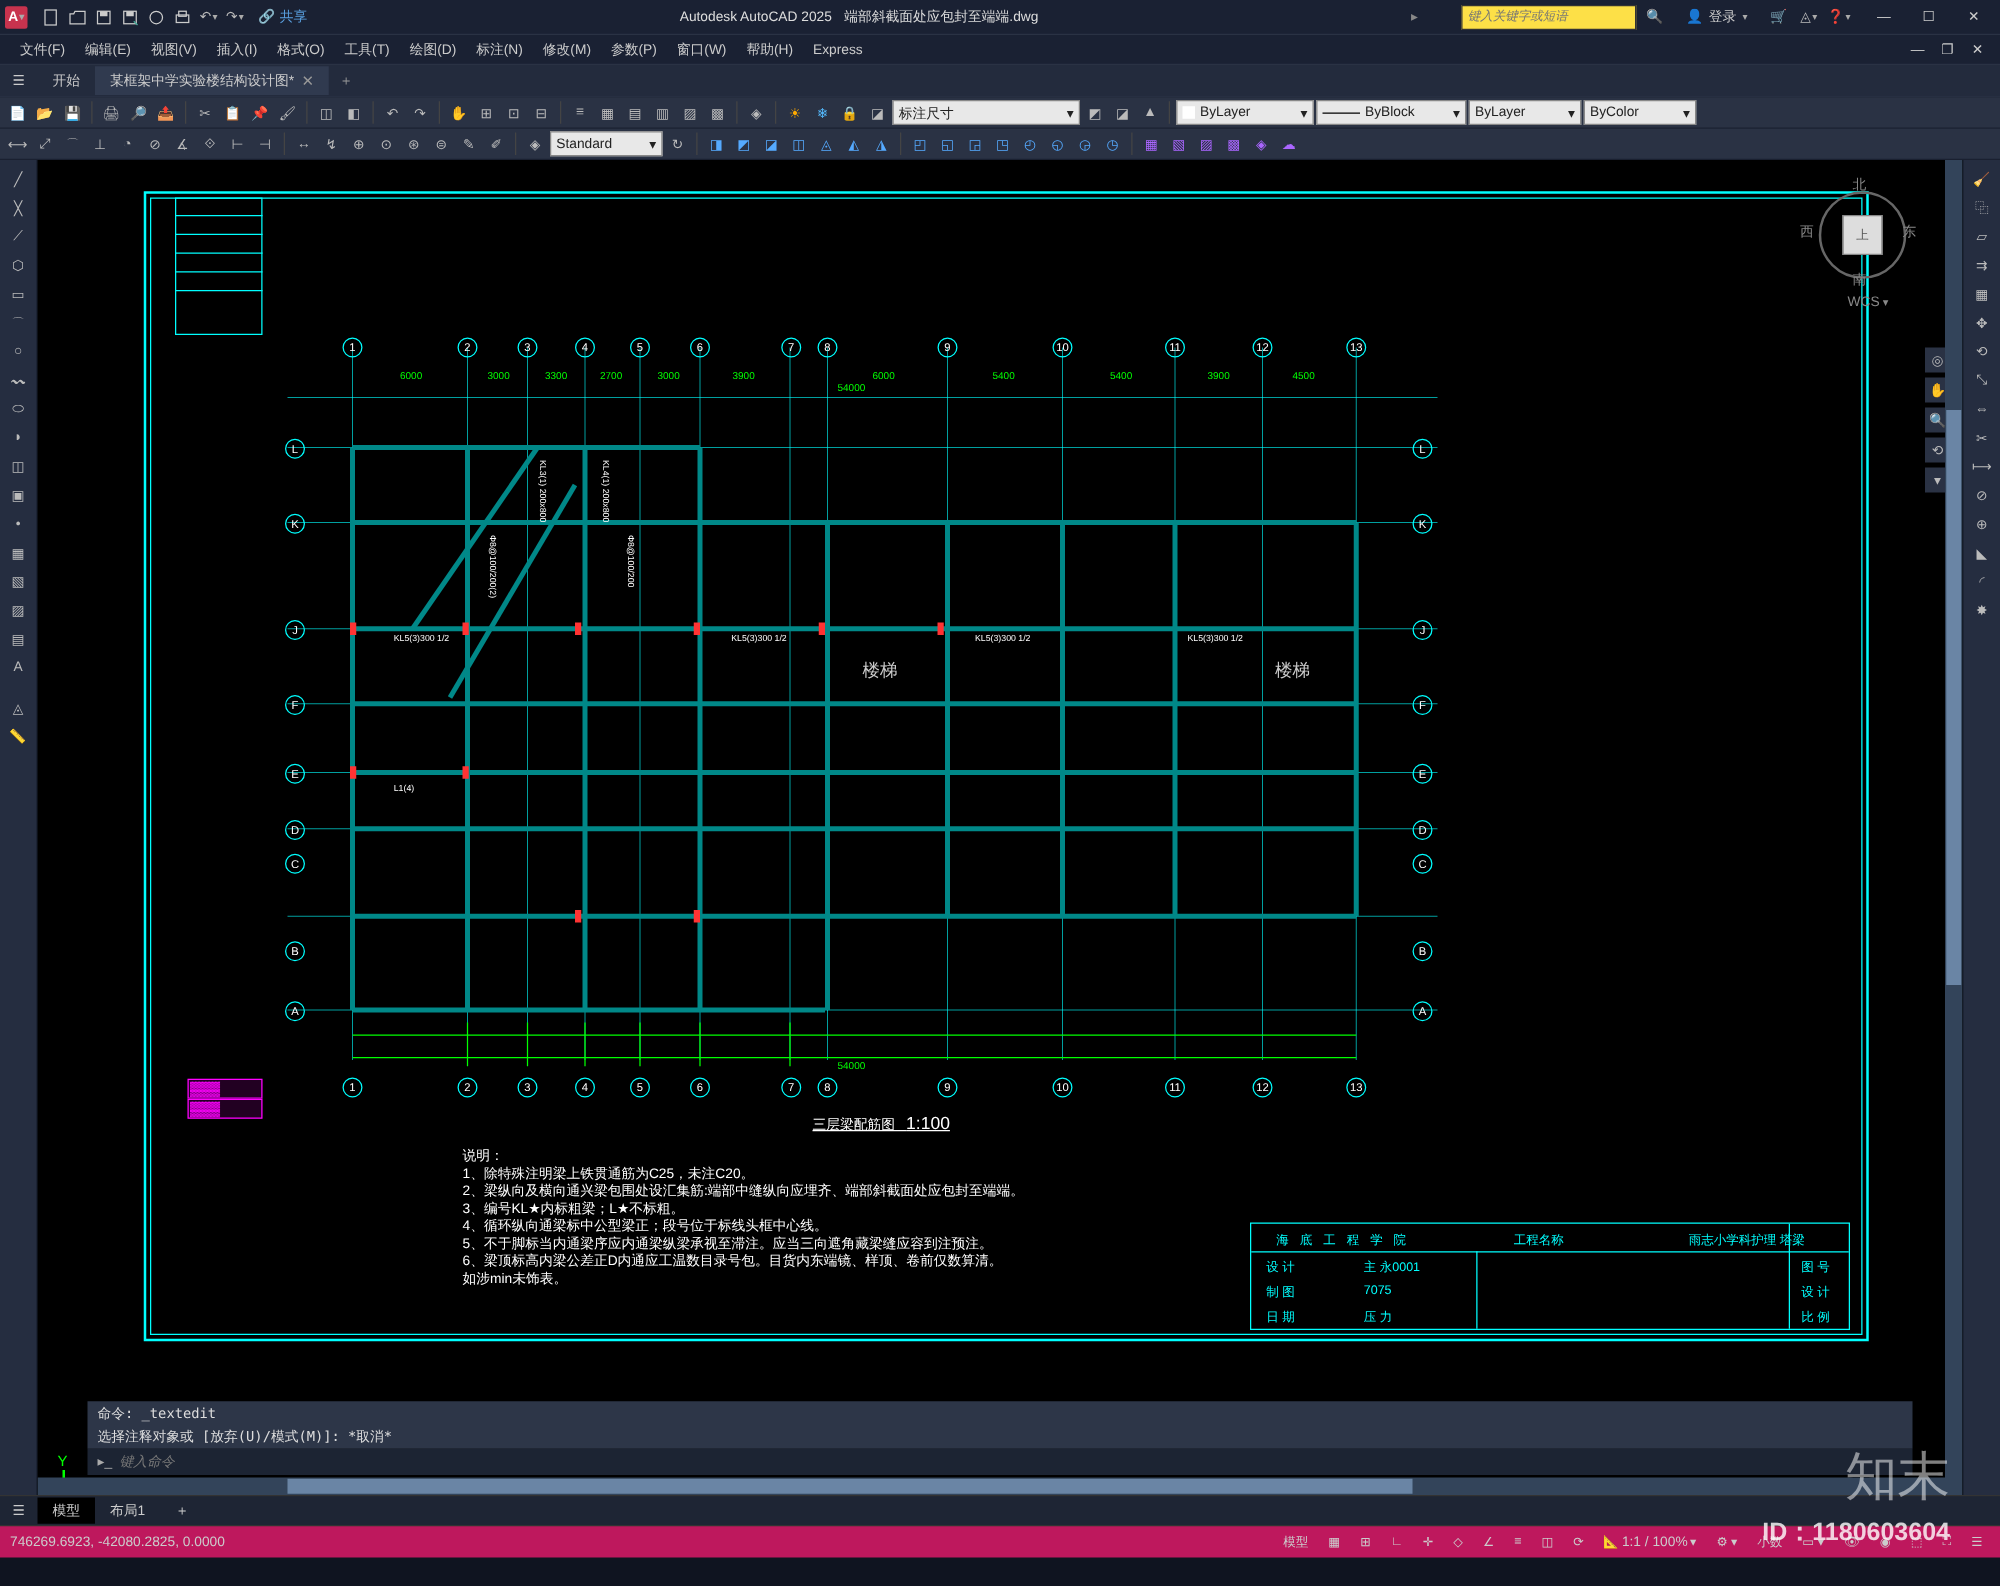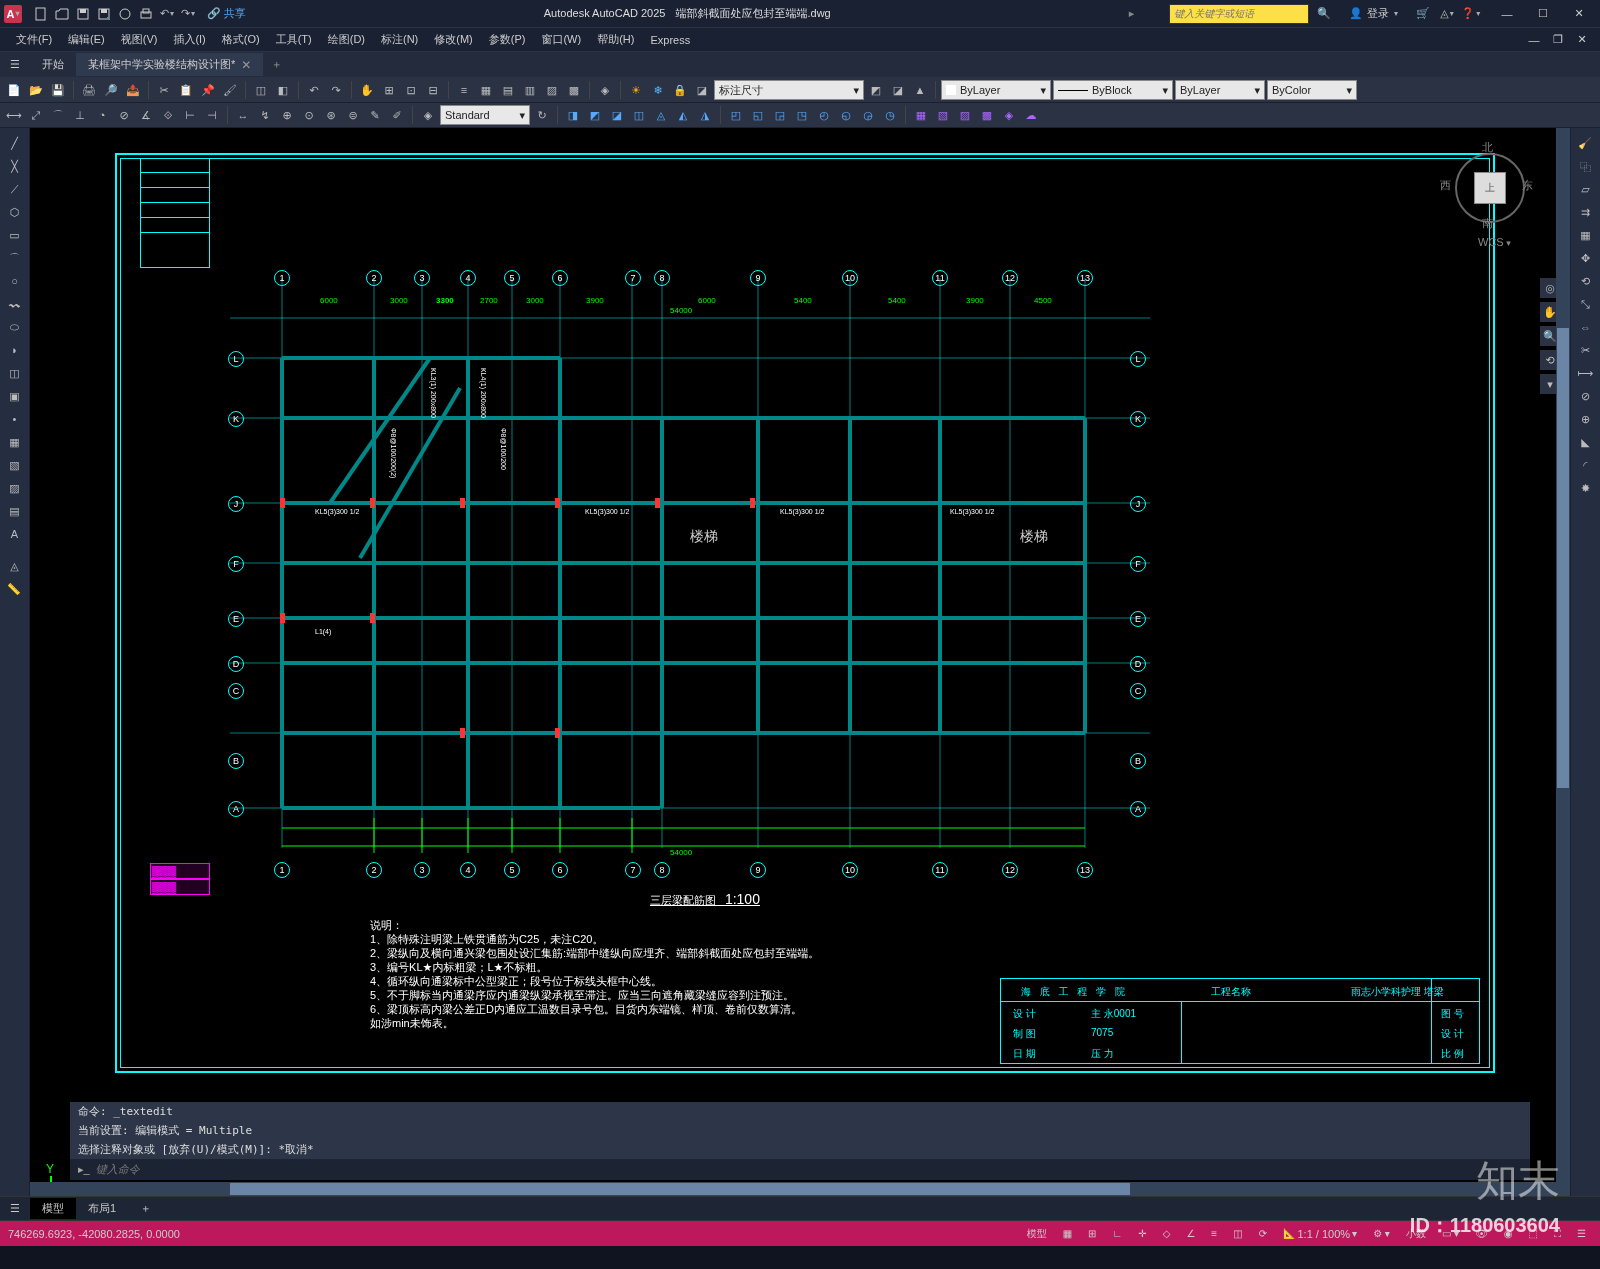--- a/index.html
+++ b/index.html
@@ -446,21 +446,21 @@
       <div class="bubble" style="top:555px;left:1100px;">C</div>
       <div class="bubble" style="top:528px;left:1100px;">D</div>
       <div class="bubble" style="top:483px;left:1100px;">E</div>
       <div class="bubble" style="top:428px;left:1100px;">F</div>
       <div class="bubble" style="top:368px;left:1100px;">J</div>
       <div class="bubble" style="top:283px;left:1100px;">K</div>
       <div class="bubble" style="top:223px;left:1100px;">L</div>
 
       <div class="anno-green" style="top:168px;left:290px;">6000</div>
       <div class="anno-green" style="top:168px;left:360px;">3000</div>
-      <div class="anno-green" style="top:168px;left:406px;font-weight:bold;">3300</div>
+      <div class="anno-green" style="top:168px;left:406px;">3300</div>
       <div class="anno-green" style="top:168px;left:450px;">2700</div>
       <div class="anno-green" style="top:168px;left:496px;">3000</div>
       <div class="anno-green" style="top:168px;left:556px;">3900</div>
       <div class="anno-green" style="top:168px;left:668px;">6000</div>
       <div class="anno-green" style="top:168px;left:764px;">5400</div>
       <div class="anno-green" style="top:168px;left:858px;">5400</div>
       <div class="anno-green" style="top:168px;left:936px;">3900</div>
       <div class="anno-green" style="top:168px;left:1004px;">4500</div>
       <div class="anno-green" style="top:178px;left:640px;">54000</div>
       <div class="anno-green" style="top:720px;left:640px;">54000</div>
@@ -545,21 +545,20 @@
 
     <div class="scroll-track" style="top:0;right:0;width:14px;height:100%;">
       <div class="scroll-thumb" style="top:200px;left:1px;width:12px;height:460px;"></div>
     </div>
     <div class="scroll-track" style="bottom:0;left:0;height:14px;width:calc(100% - 14px);">
       <div class="scroll-thumb" style="left:200px;top:1px;height:12px;width:900px;"></div>
     </div>
 
     <div class="command-area" style="bottom:16px;">
       <div class="cmd-line">命令: _textedit</div>
-      <div class="cmd-line">当前设置: 编辑模式 = Multiple</div>
       <div class="cmd-line">选择注释对象或 [放弃(U)/模式(M)]: *取消*</div>
       <div class="cmd-input">
         <span>▸_</span>
         <span style="color:#777;font-style:italic;">键入命令</span>
       </div>
     </div>
   </div>
 
   <div class="right-tools">
     <div class="tool-btn">🧹</div>

